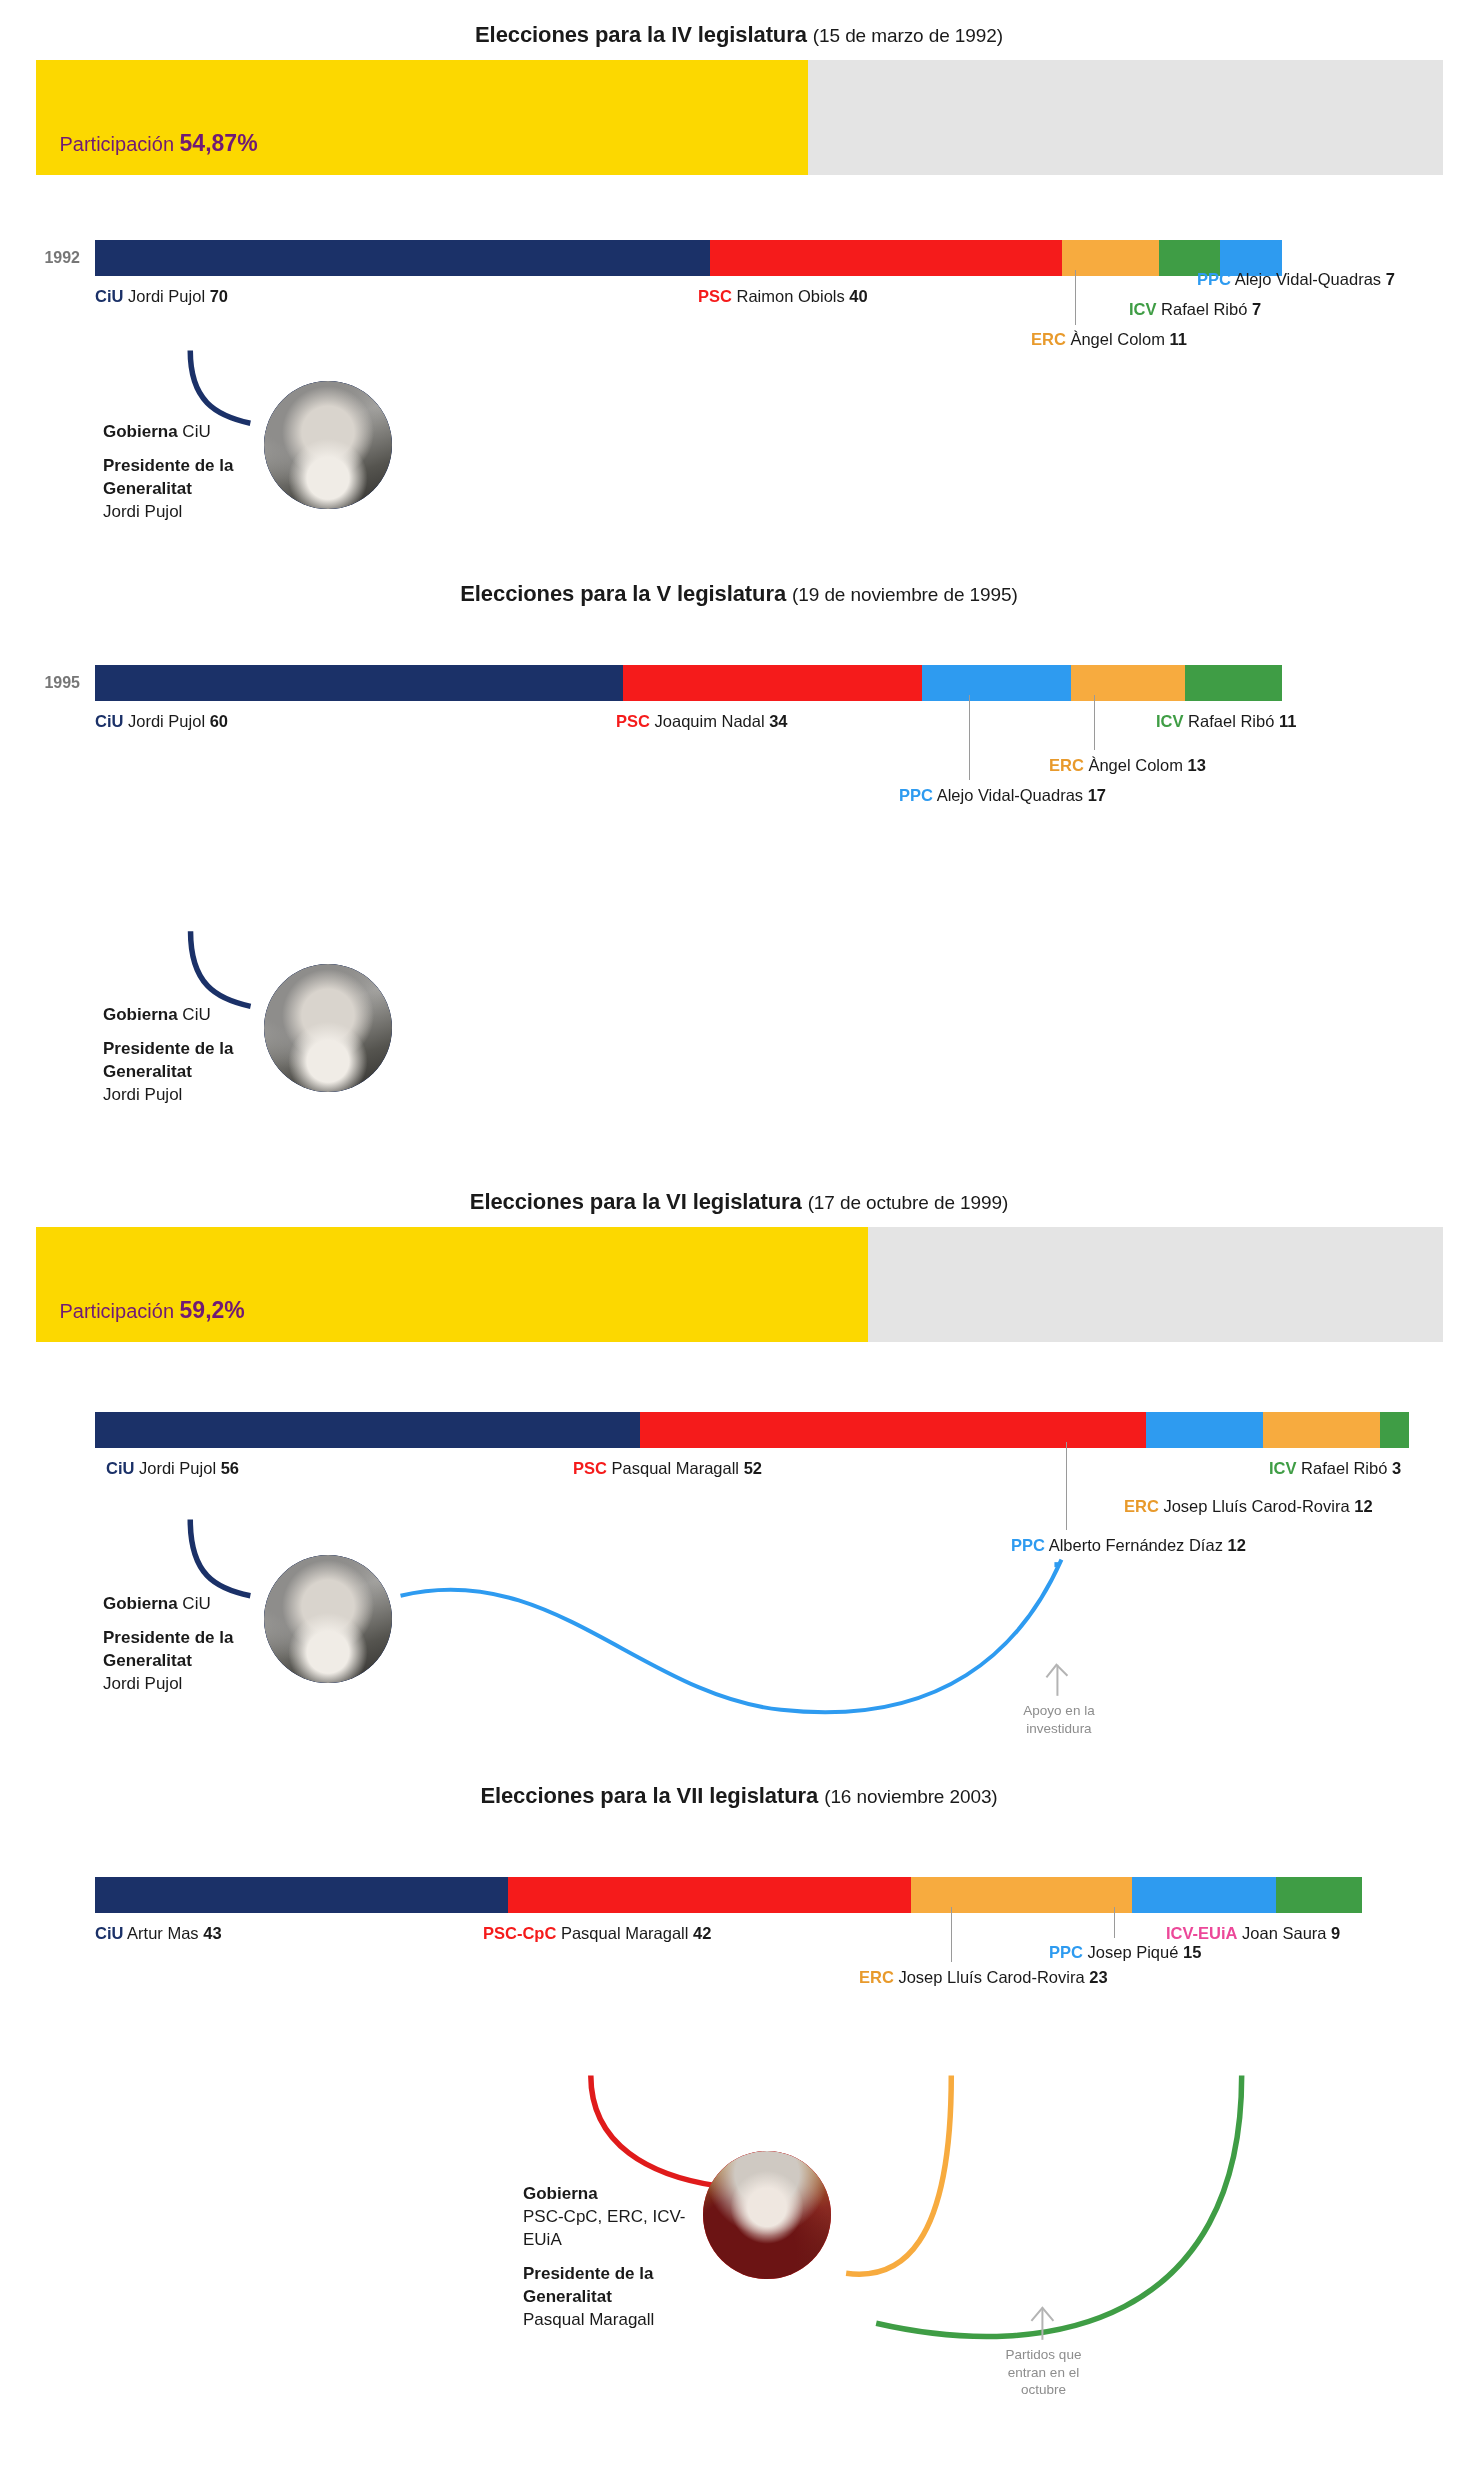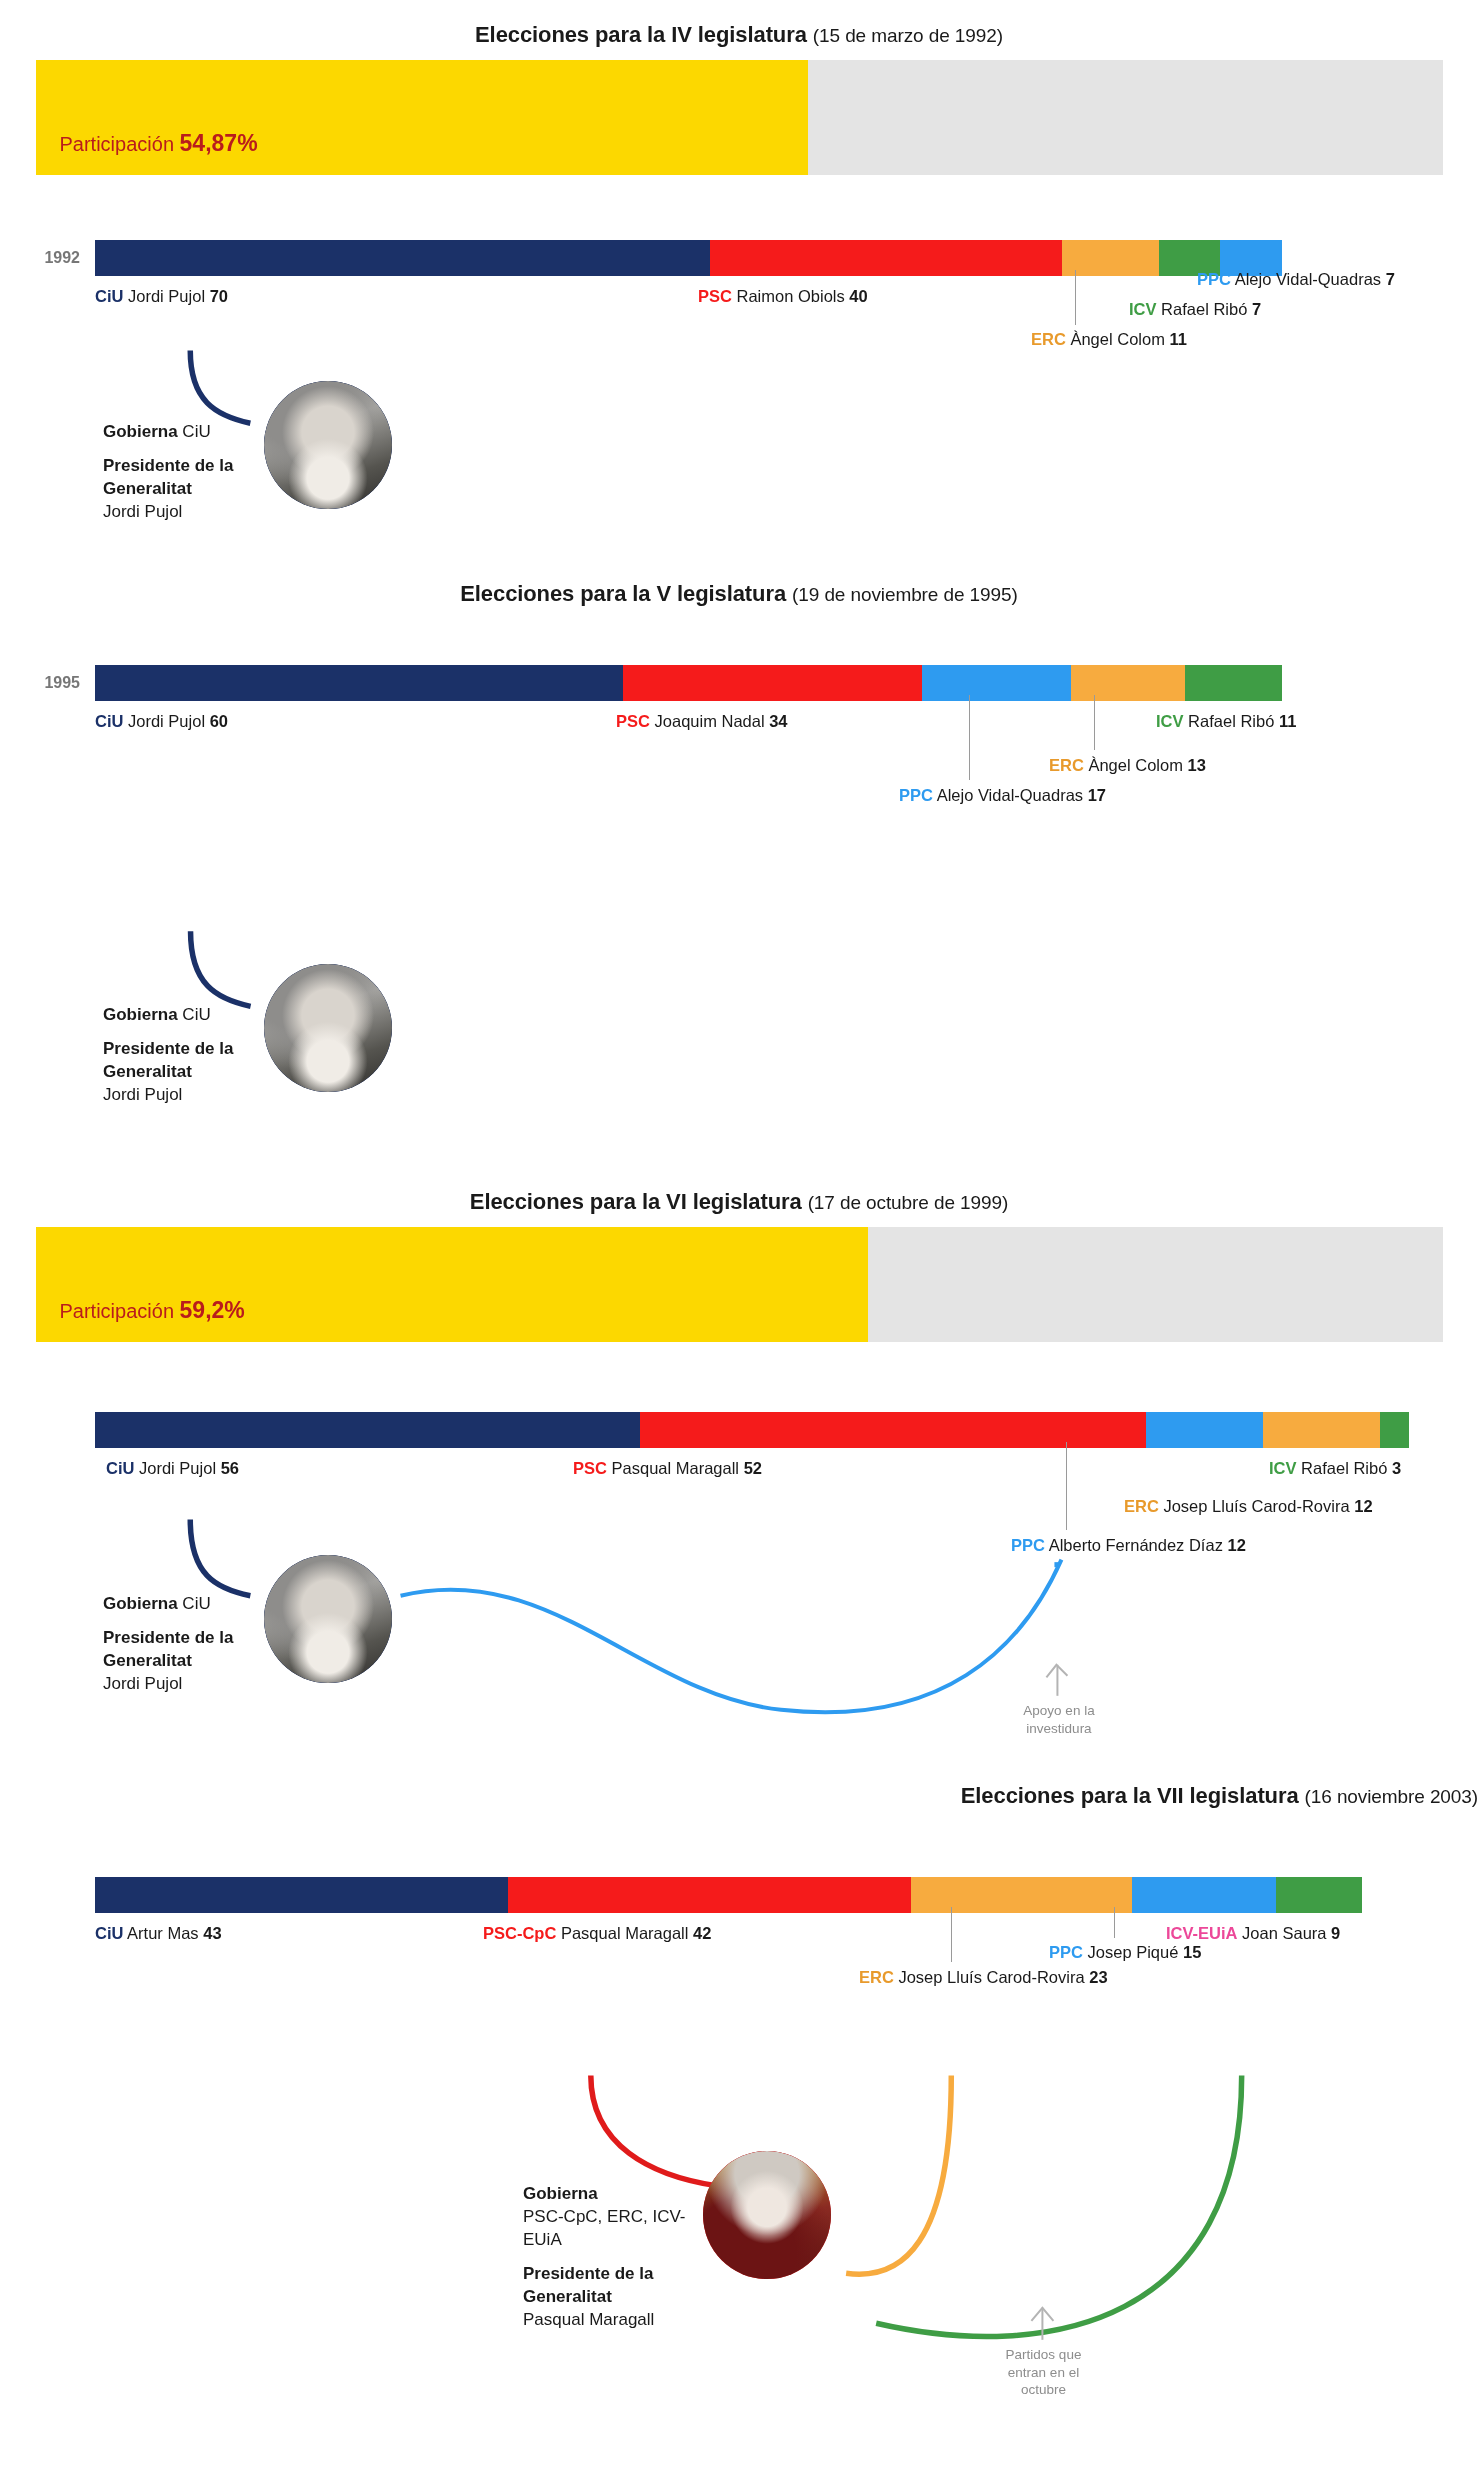--- a/index.html
+++ b/index.html
@@ -36,21 +36,21 @@
   }
   .part-fill{
     position:absolute;left:0;top:0;bottom:0;
     background:#fcd800;
   }
   .part-label{
     position:absolute;
     left:24px;
     bottom:18px;
     font-size:20px;
-    color:#b91c1c;
+    color:#701a75;
   }
   .part-label b{font-size:23px;font-weight:700;}
 
   
   .bar-block{position:relative;width:1478px;}
   .bar-row{
     position:relative;
     display:flex;
     align-items:center;
     height:36px;
@@ -388,21 +388,21 @@
     <div class="portrait ring-blue" style="left:264px;top:396px;width:128px;height:128px;">
       <div class="inner face-pujol"></div>
     </div>
 
     <div class="annot" style="left:994px;top:543px;width:130px;white-space:pre-line;">Apoyo en la
 investidura</div>
   </div>
 
   <div class="section" style="height:691px;">
 
-    <div class="sec-title" style="padding-top:27.5px;text-align:right;">
+    <div class="sec-title" style="padding-top:27.5px;">
       <span>Elecciones para la VII legislatura</span>
       <span class="date">(16 noviembre 2003)</span>
     </div>
 
 
     <div class="bar-block" style="margin-top:68px;height:30px;">
       <div class="bar-row">
         <div class="bar" style="margin-left:95px;width:1267px;">
           <div class="seg" style="width:32.58%;background:#1b3168;"></div>
           <div class="seg" style="width:31.82%;background:#f51b1b;"></div>

